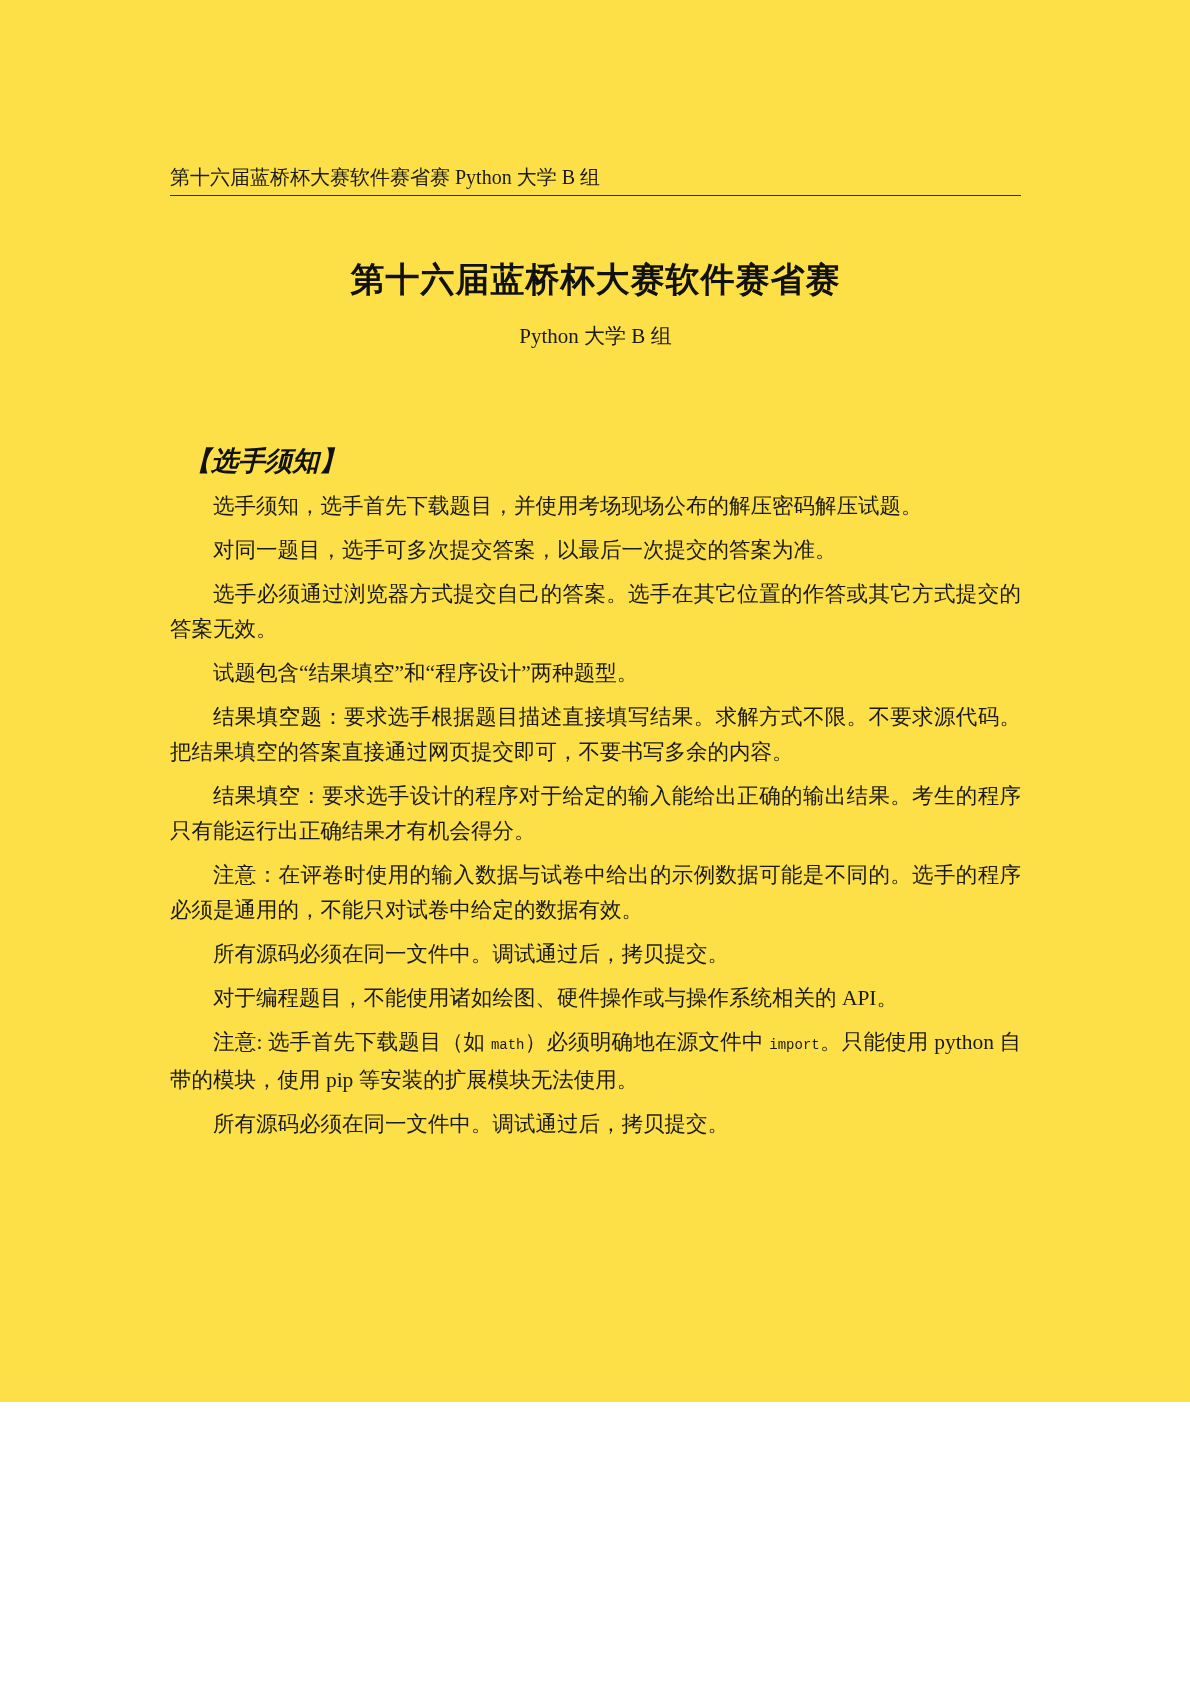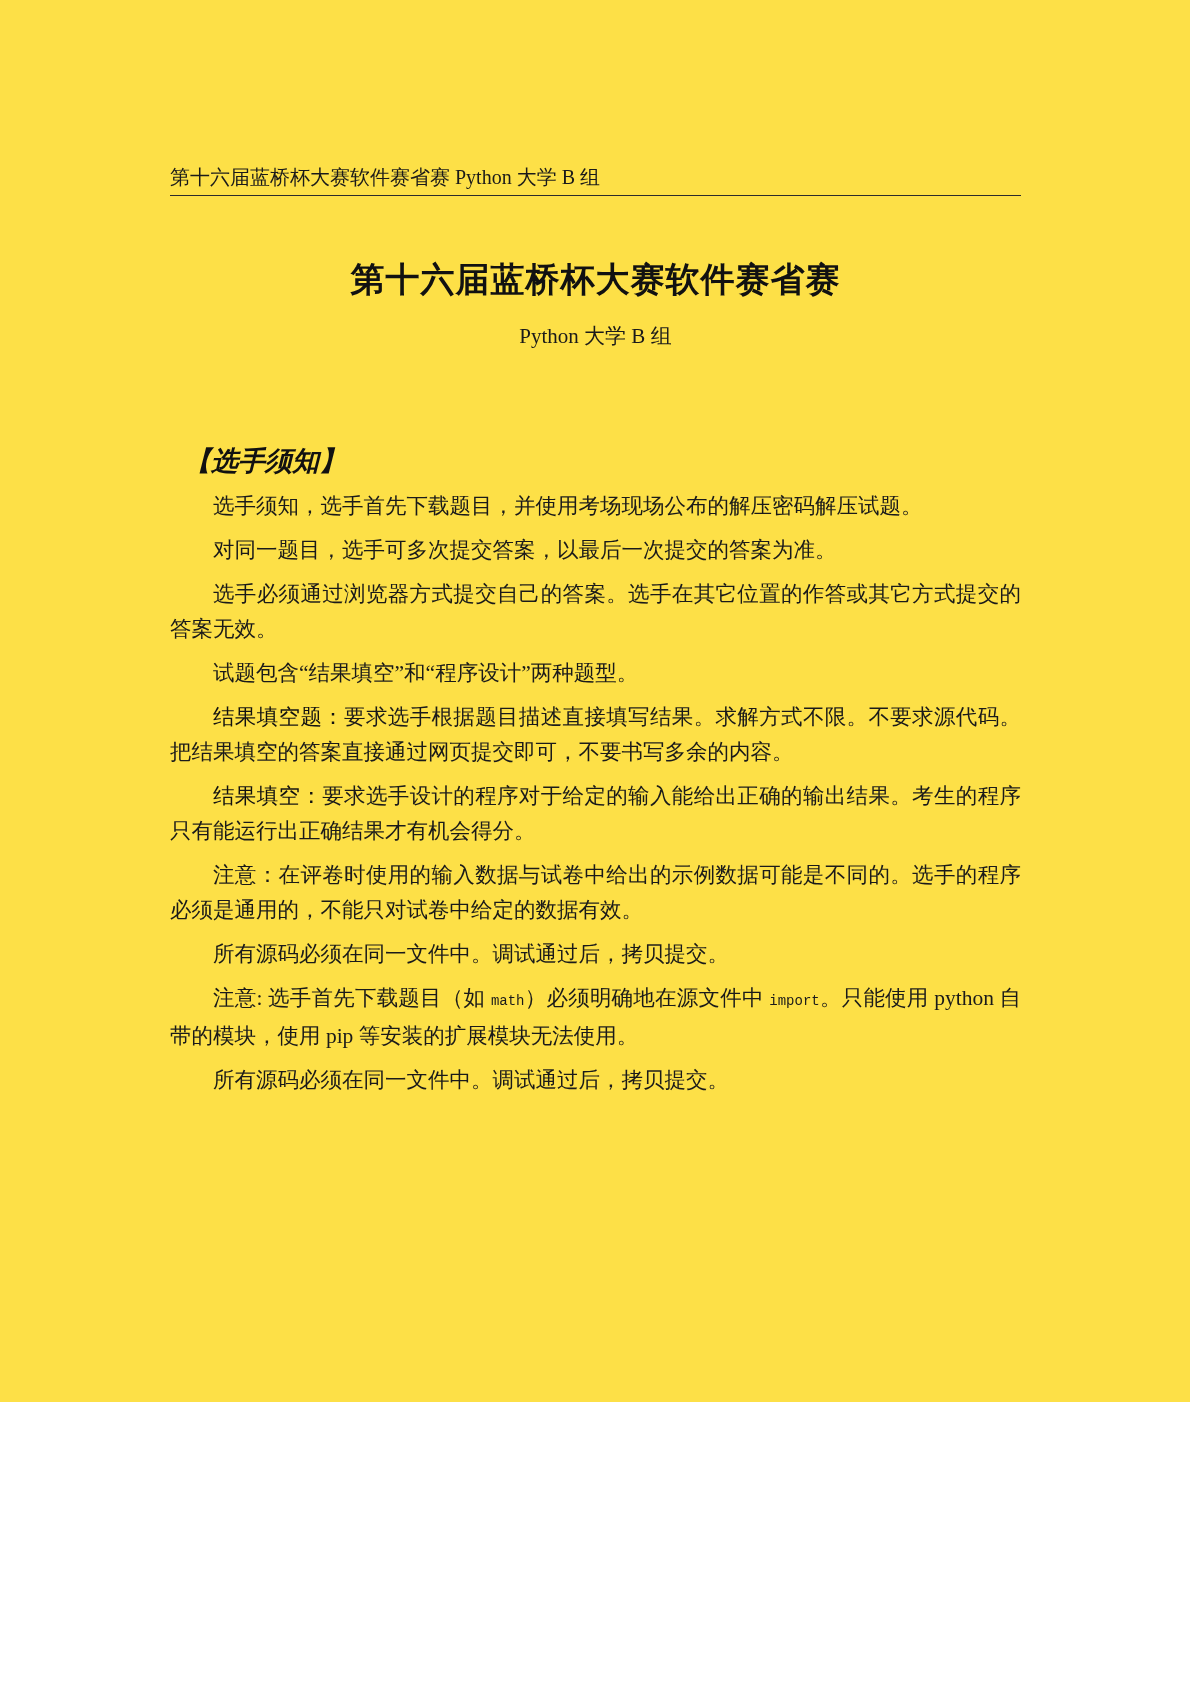--- a/index.html
+++ b/index.html
@@ -108,20 +108,21 @@
 
   <div class="body-text">
     <p><span>选手须知，选手首先下载题目，并使用考场现场公布的解压密码解压试题。</span></p>
     <p><span>对同一题目，选手可多次提交答案，以最后一次提交的答案为准。</span></p>
     <p><span>选手必须通过浏览器方式提交自己的答案。选手在其它位置的作答或其它方式提交的答案无效。</span></p>
     <p><span>试题包含“结果填空”和“程序设计”两种题型。</span></p>
     <p><b class="lead">结果填空题：</b><span>要求选手根据题目描述直接填写结果。求解方式不限。不要求源代码。把结果填空的答案直接通过网页提交即可，不要书写多余的内容。</span></p>
     <p><b class="lead">结果填空：</b><span>要求选手设计的程序对于给定的输入能给出正确的输出结果。考生的程序只有能运行出正确结果才有机会得分。</span></p>
     <p><span>注意：在评卷时使用的输入数据与试卷中给出的示例数据可能是不同的。选手的程序必须是通用的，不能只对试卷中给定的数据有效。</span></p>
     <p><span>所有源码必须在同一文件中。调试通过后，拷贝提交。</span></p>
+    <p><span>对于编程题目，不能使用诸如绘图、硬件操作或与操作系统相关的 API。</span></p>
     <p><span>注意: 选手首先下载题目（如 </span><code class="mono">math</code><span>）必须明确地在源文件中 </span><code class="mono">import</code><span>。只能使用 python 自带的模块，使用 pip 等安装的扩展模块无法使用。</span></p>
     <p><span>所有源码必须在同一文件中。调试通过后，拷贝提交。</span></p>
   </div>
 
   <footer class="page-footer">
     <span>第十六届蓝桥杯大赛软件赛省赛</span>
     <span>1</span>
   </footer>
 
 </div>

